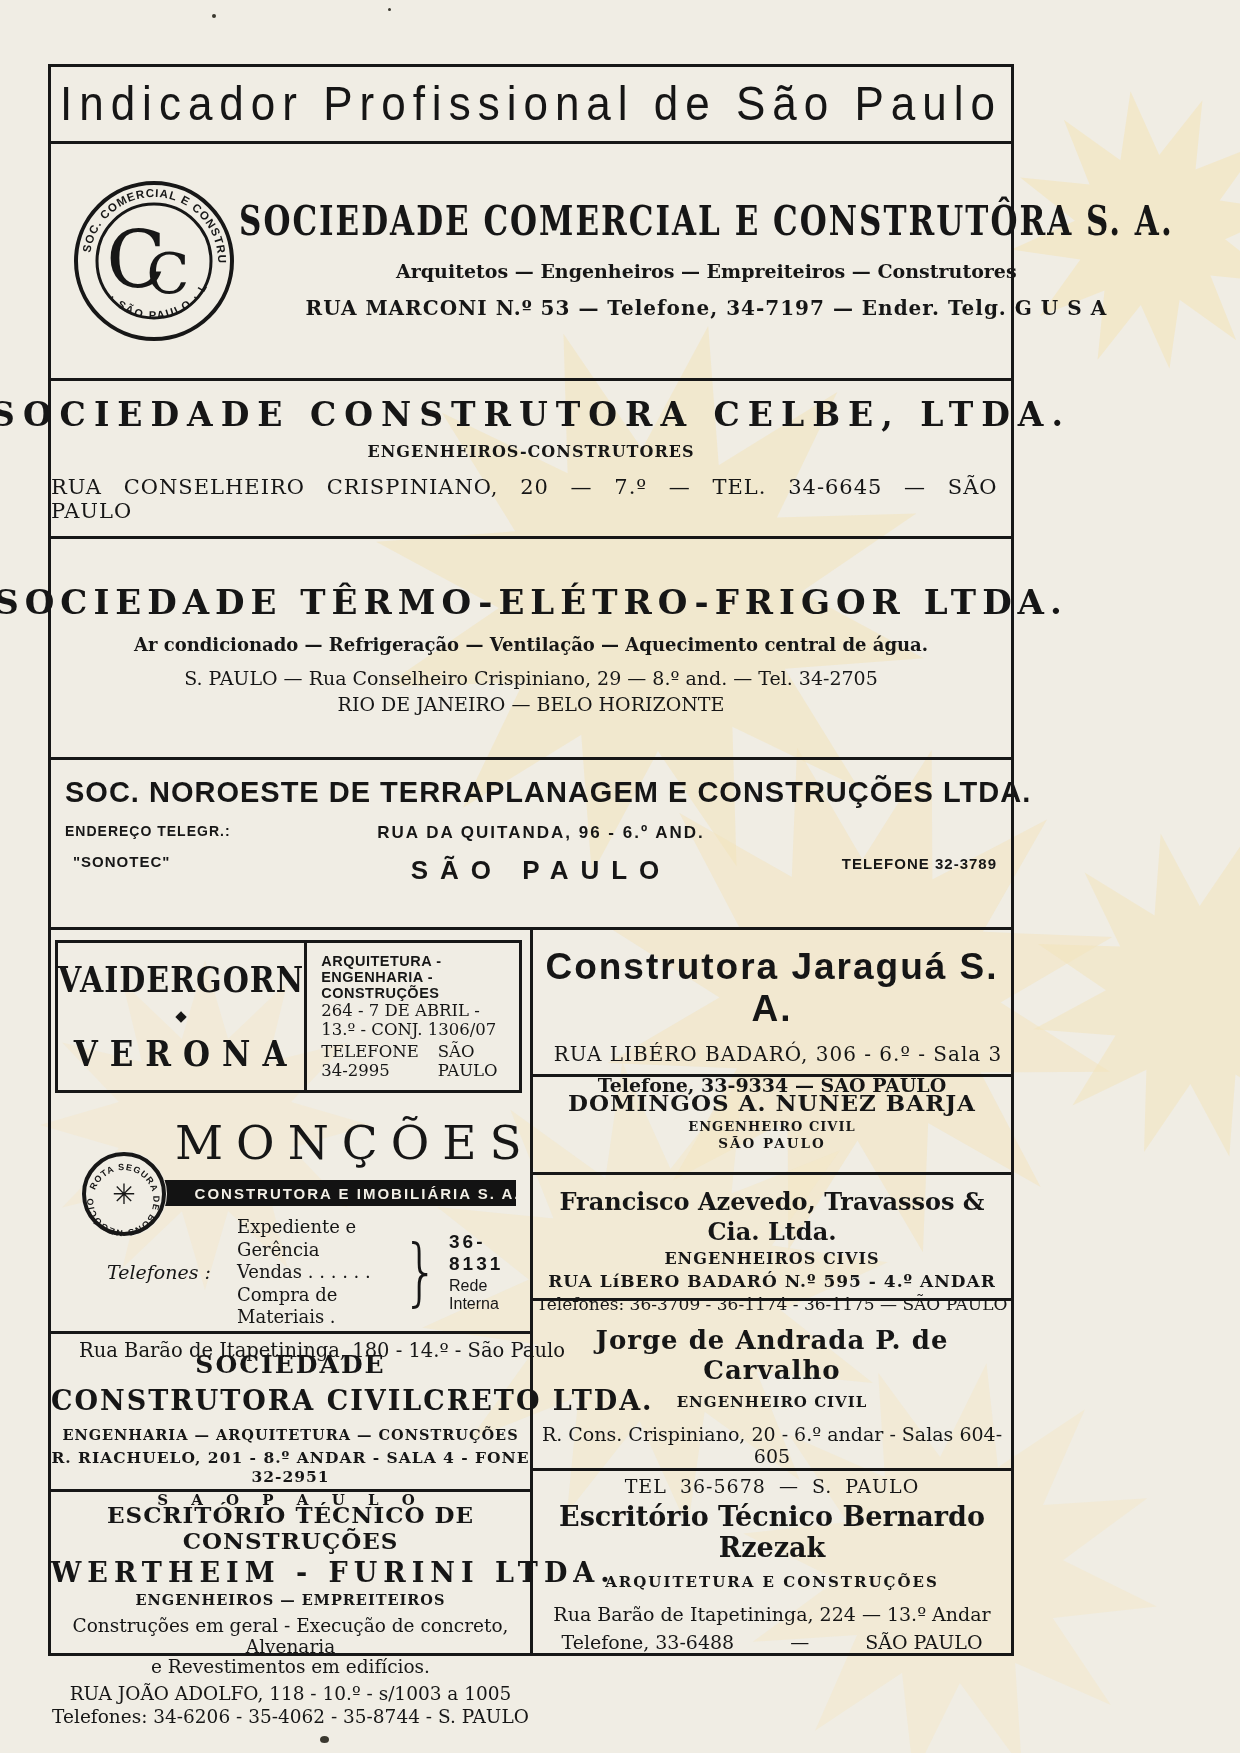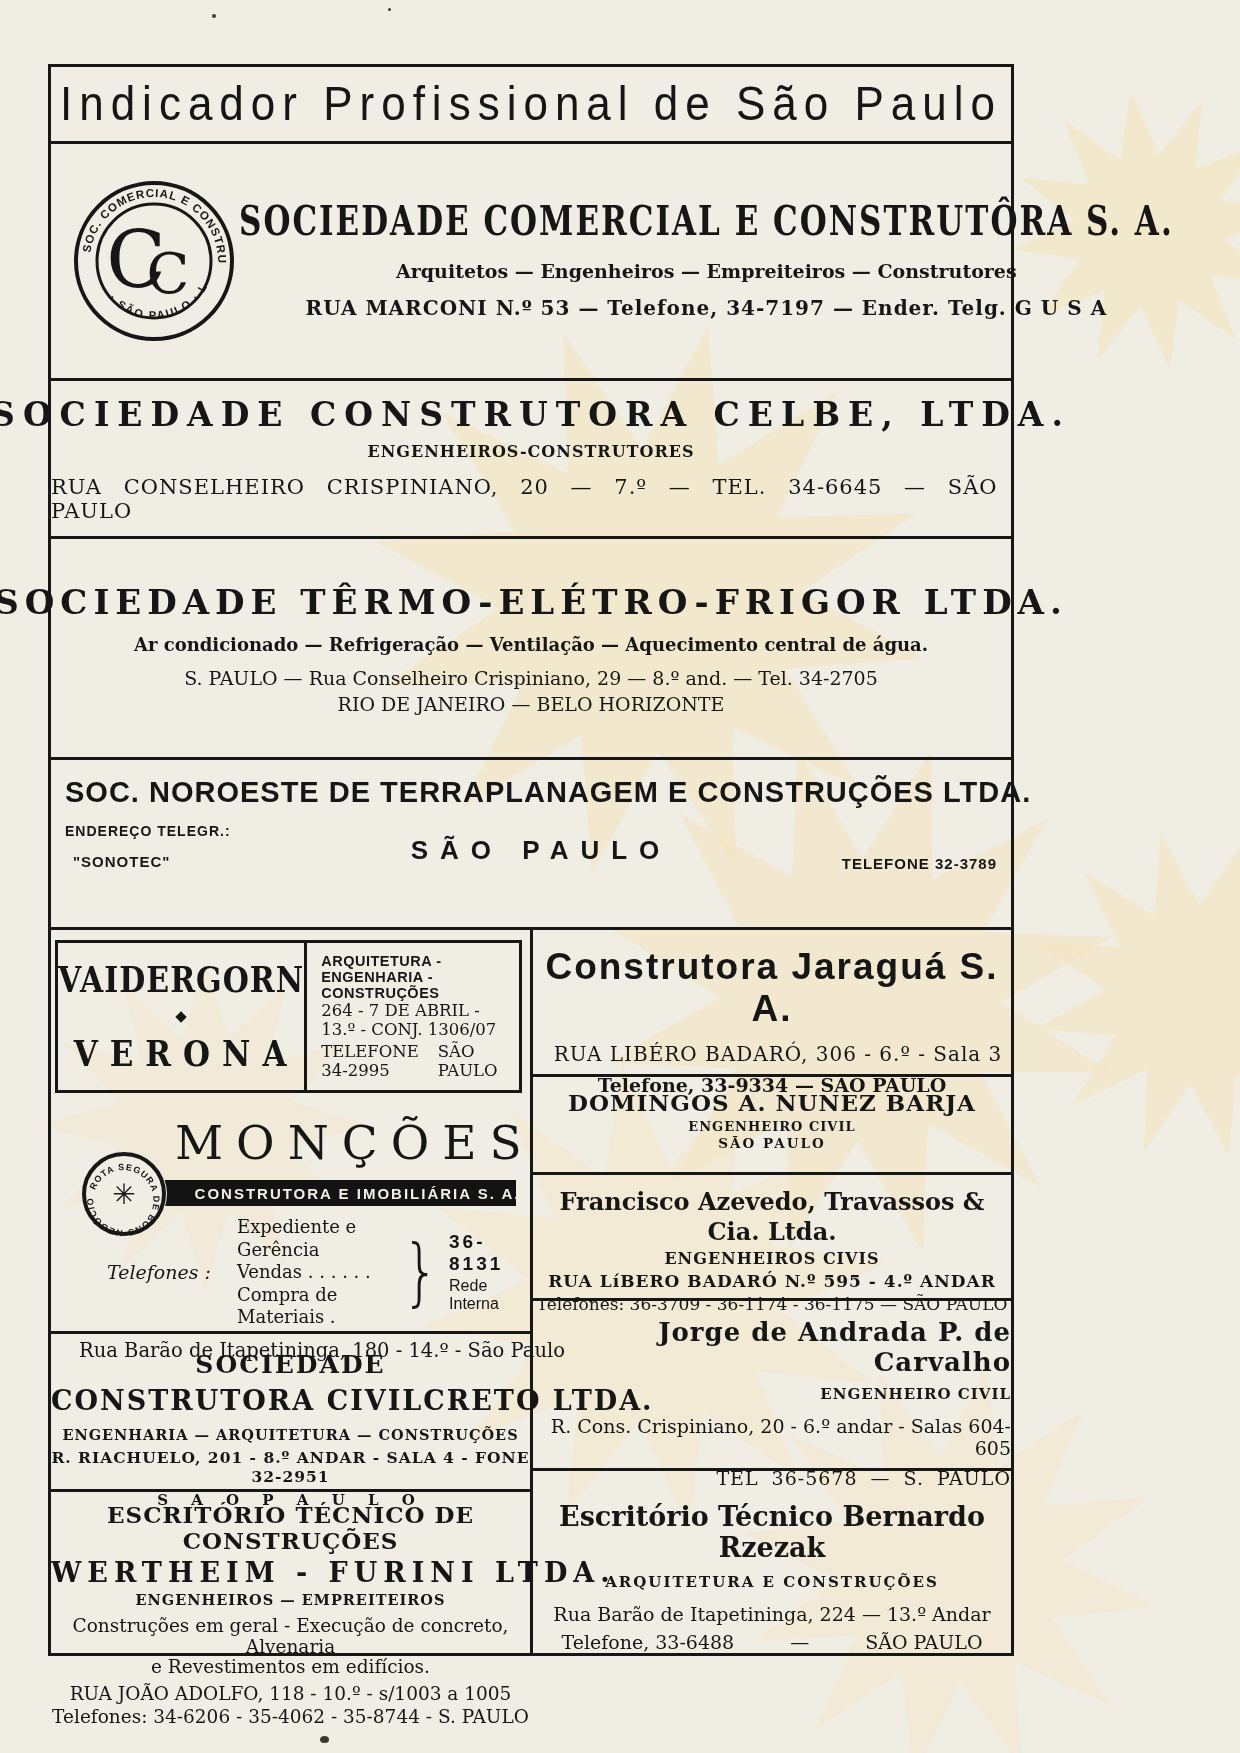--- a/index.html
+++ b/index.html
@@ -116,21 +116,21 @@
   .nunez-sub{font-weight:bold;font-size:13px;letter-spacing:1px;margin-top:2px;}
   .nunez-addr{font-weight:bold;font-size:14.5px;margin-top:2px;}
   .nunez-city{font-weight:bold;font-size:13.5px;letter-spacing:2px;margin-top:1px;}
 
   .azev{height:126px;box-sizing:border-box;padding-top:12px;text-align:center;line-height:1.25;}
   .azev-title{font-weight:bold;font-size:24px;}
   .azev-sub{font-weight:bold;font-size:16px;letter-spacing:1px;margin-top:2px;}
   .azev-addr{font-weight:bold;font-size:17px;letter-spacing:1px;margin-top:2px;}
   .azev-ph{font-size:17px;margin-top:2px;}
 
-  .andr{height:170px;box-sizing:border-box;padding-top:16px;text-align:right;}
+  .andr{height:170px;box-sizing:border-box;padding-top:24px;text-align:center;}
   .andr-title{font-weight:bold;font-size:26px;letter-spacing:1px;}
   .andr-sub{font-weight:bold;font-size:15px;letter-spacing:1px;margin-top:8px;}
   .andr-addr{font-size:19px;margin-top:12px;}
   .andr-ph{font-size:19px;margin-top:8px;letter-spacing:1px;word-spacing:6px;}
 
   .rzez{flex:1;box-sizing:border-box;padding-top:30px;text-align:center;}
   .rzez-title{font-weight:bold;font-size:27px;}
   .rzez-sub{font-weight:bold;font-size:15px;letter-spacing:2px;margin-top:10px;}
   .rzez-addr{font-size:19px;margin-top:12px;}
   .rzez-ph{font-size:19px;margin-top:6px;display:flex;justify-content:center;gap:56px;}
@@ -197,20 +197,21 @@
     </div>
 
     <div class="ad4 rule-b">
       <div class="ad4-title">SOC. NOROESTE DE TERRAPLANAGEM E CONSTRUÇÕES LTDA.</div>
       <div class="ad4-foot">
         <div class="ad4-left">
           <div>ENDEREÇO TELEGR.:</div>
           <div class="v">"SONOTEC"</div>
         </div>
         <div class="ad4-mid">
+          <div class="a">RUA DA QUITANDA, 96 - 6.º AND.</div>
           <div class="c">SÃO PAULO</div>
         </div>
         <div class="ad4-right">TELEFONE 32-3789</div>
       </div>
     </div>
 
     <div class="cols">
 
       <div class="colL">
 

